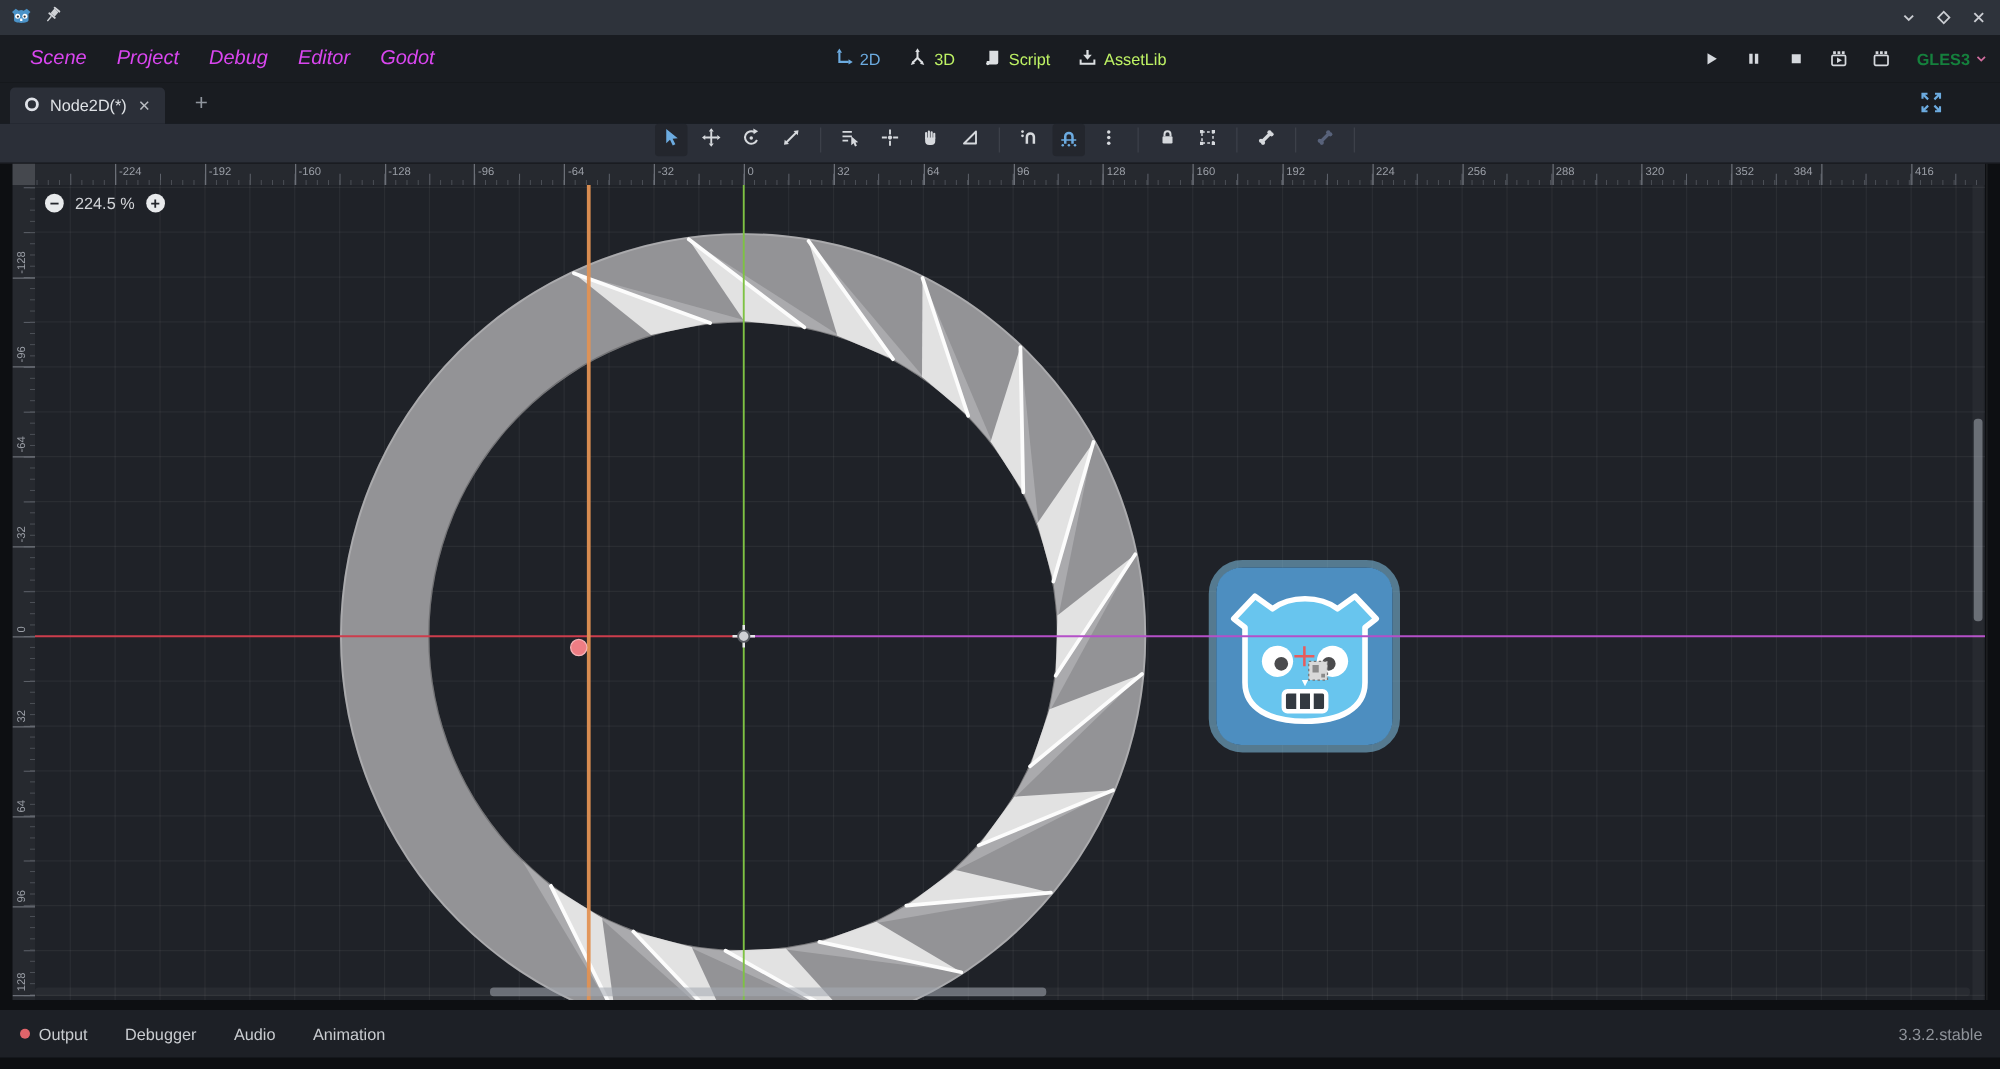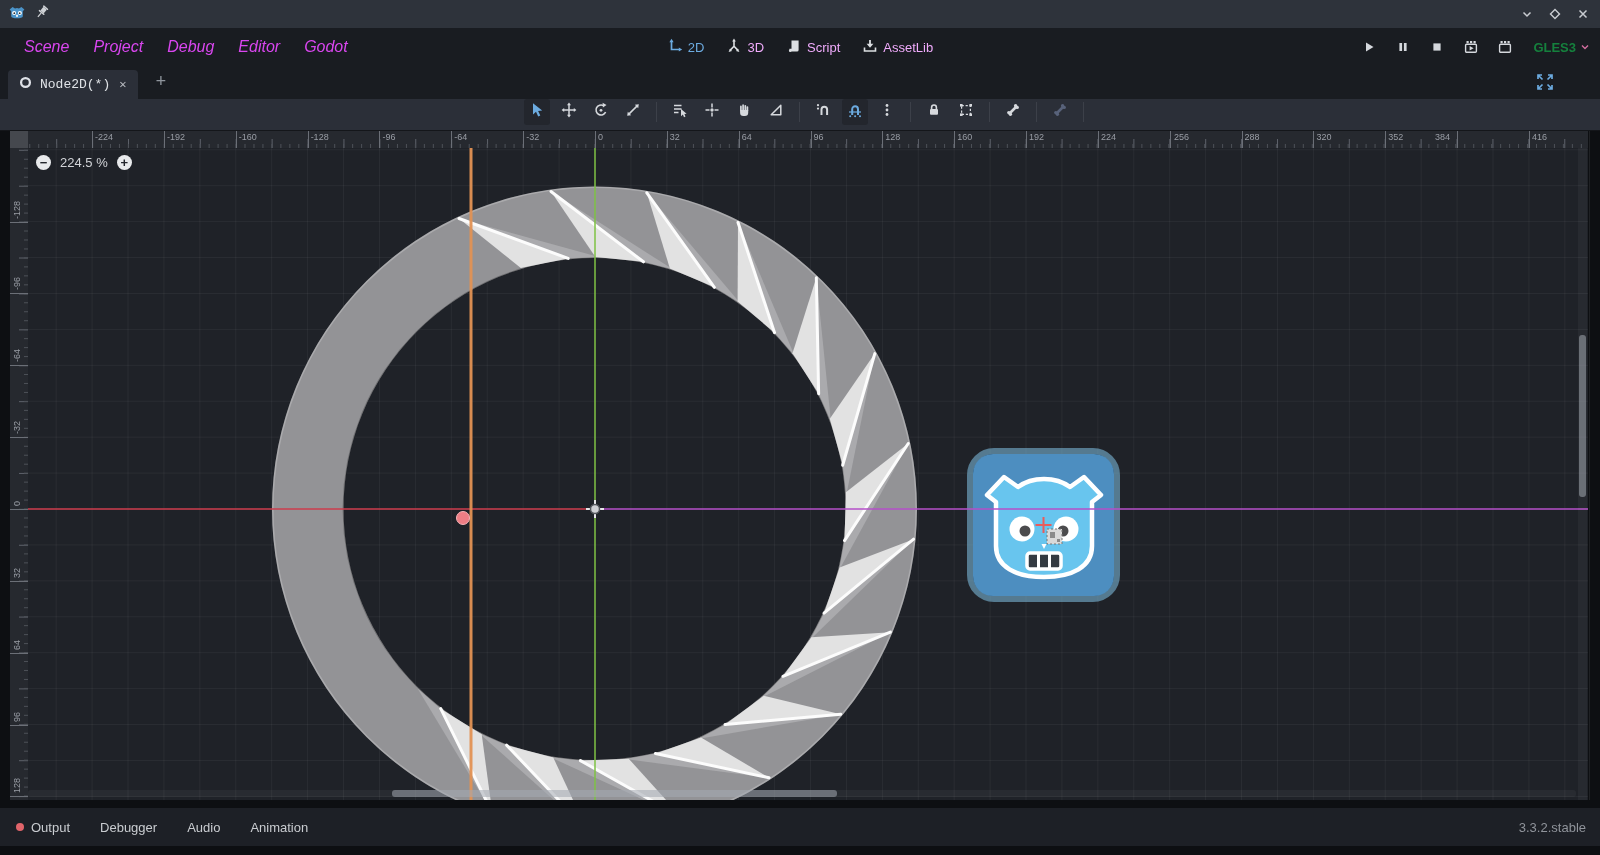--- a/index.html
+++ b/index.html
@@ -13,27 +13,27 @@
   .titlebar .title{position:absolute;left:0;right:0;text-align:center;
             font-size:13px;color:#cfd2d6;pointer-events:none;}
   .tb-icons{display:flex;align-items:center;gap:8px;padding-left:8px;z-index:2;}
   .winbtns{position:absolute;right:8px;top:0;height:28px;display:flex;gap:10px;align-items:center;z-index:2;}
   .winbtn{width:18px;height:18px;display:flex;align-items:center;justify-content:center;cursor:default;}
   
   .menubar{left:0;top:28px;width:1600px;height:38px;background:#191c21;display:flex;align-items:center;}
   .menus{display:flex;align-items:center;padding-left:14px;gap:4px;}
   .menu-item{font-size:16px;color:#d946ef;padding:5px 10px;border-radius:3px;font-style:italic;}
   .workspaces{position:absolute;left:0;right:0;display:flex;justify-content:center;gap:10px;align-items:center;pointer-events:none;}
-  .ws{display:flex;align-items:center;gap:5px;font-size:13px;color:#f0abfc;padding:4px 6px;pointer-events:auto;}
+  .ws{display:flex;align-items:center;gap:5px;font-size:13px;color:#bef264;padding:4px 6px;pointer-events:auto;}
   .ws.active{color:#6cabe0;}
   .playbar{position:absolute;right:10px;top:28px;height:38px;display:flex;align-items:center;gap:10px;}
   .pbtn{width:24px;height:24px;display:flex;align-items:center;justify-content:center;}
   .renderer{display:flex;align-items:center;gap:4px;font-size:13px;font-weight:bold;color:#15803d;padding-left:6px;}
   
-  .tabbar{left:0;top:66px;width:1600px;height:33px;background:#191c21;font-family:Liberation Mono, monospace;}
+  .tabbar{left:0;top:66px;width:1600px;height:33px;background:#191c21;}
   .scene-tab{position:absolute;left:8px;top:4px;height:29px;background:#2b2f38;
              border-radius:4px 4px 0 0;display:flex;align-items:center;gap:7px;
              padding:0 10px;font-size:13px;color:#dfe2e6;}
   .tab-close{font-size:12px;color:#b9bcc1;padding:0 2px;}
   .tab-add{position:absolute;left:150px;top:6px;font-size:18px;color:#8f959d;width:22px;text-align:center;}
   .fs-btn{position:absolute;right:46px;top:7px;}
   
   .toolbar{left:0;top:99px;width:1600px;height:32px;background:#2b2f38;
            border-bottom:1px solid #14161a;display:flex;align-items:center;padding-left:12px;box-sizing:border-box;flex-direction:column;}
   .tbtn{width:26px;height:26px;display:flex;align-items:center;justify-content:center;border-radius:3px;margin:0 3px;}

